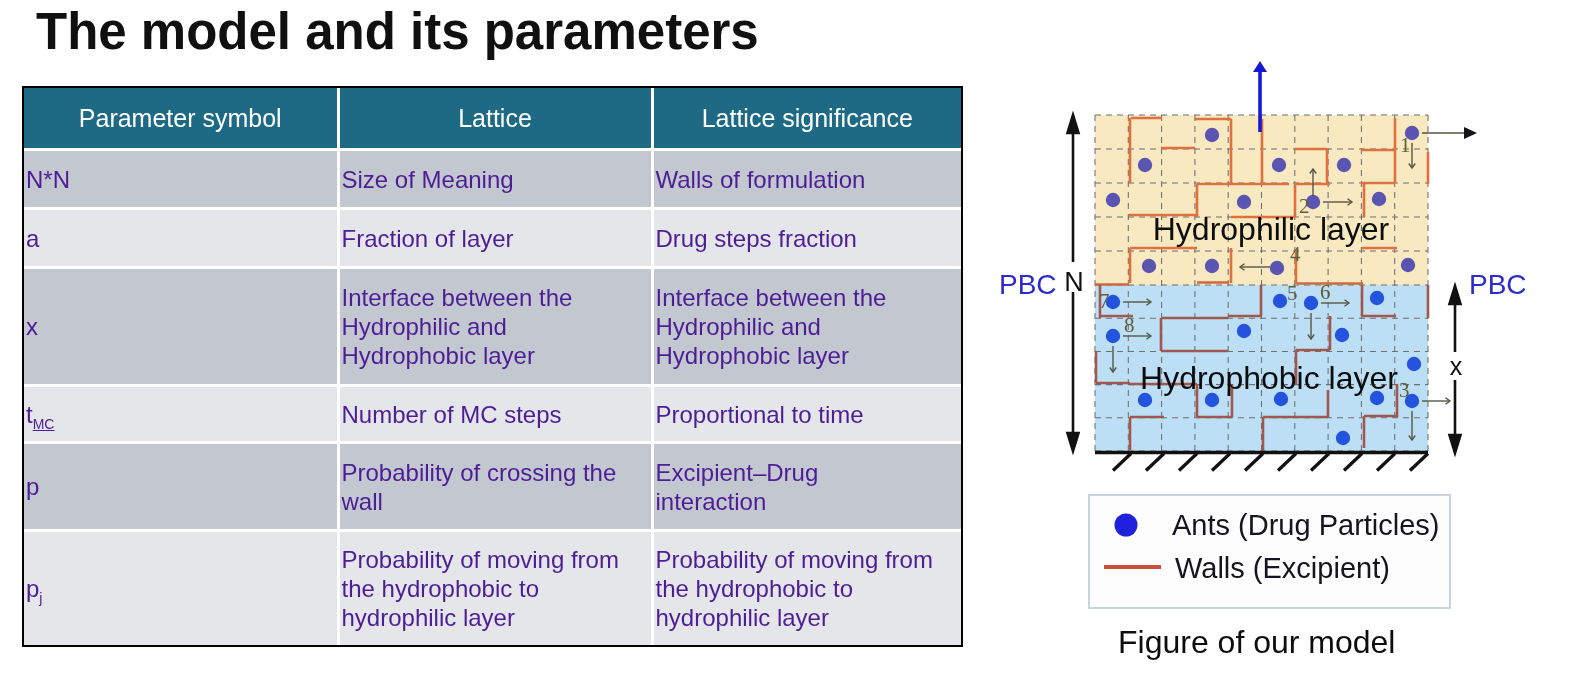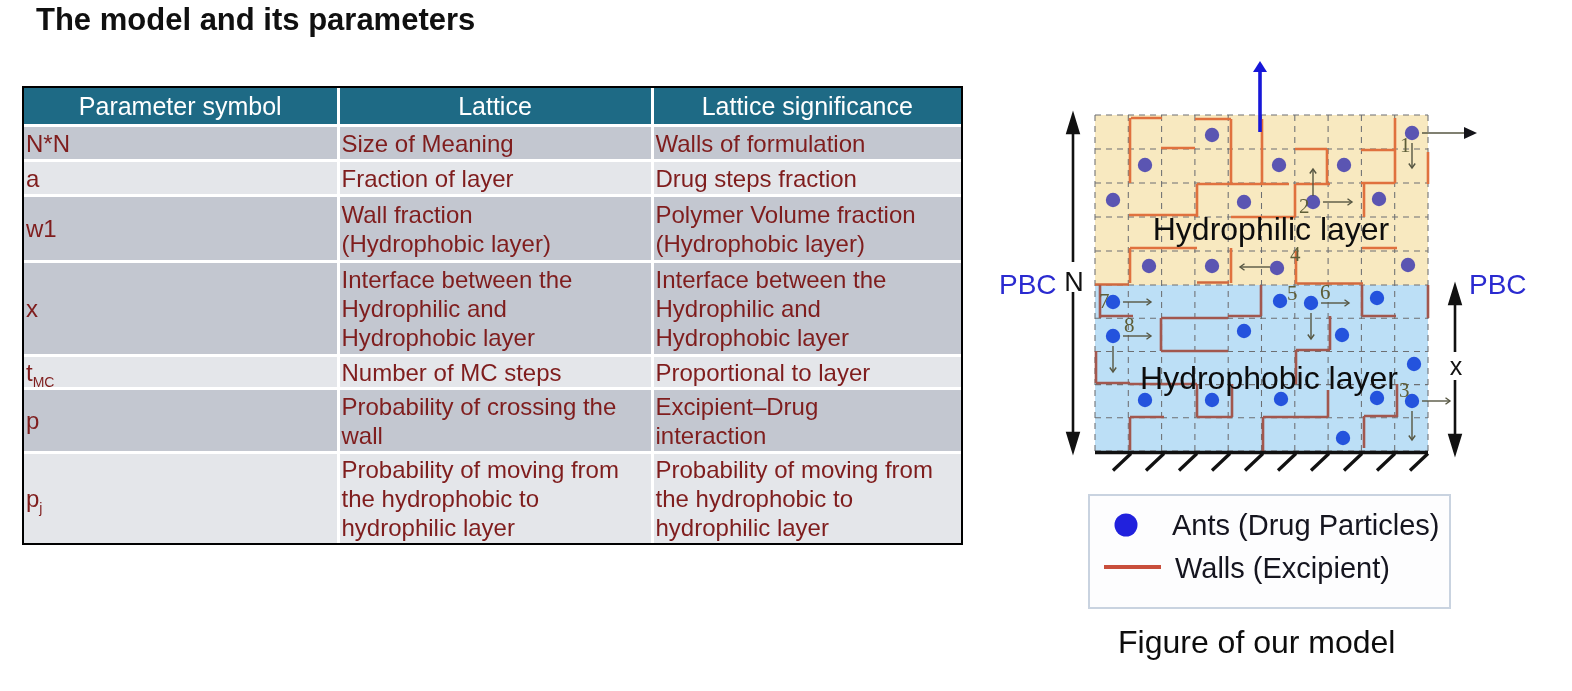--- a/index.html
+++ b/index.html
@@ -1,28 +1,28 @@
 <!DOCTYPE html>
 <html><head>
 <meta charset="utf-8">
 <style>
   html,body{margin:0;padding:0;}
   body{width:1572px;height:691px;background:#ffffff;position:relative;overflow:hidden;
        font-family:"Liberation Sans",sans-serif;}
-  .title{position:absolute;left:36px;top:2px;font-size:31px;font-weight:bold;color:#101010;
+  .title{position:absolute;left:36px;top:2px;font-size:51px;font-weight:bold;color:#101010;
          letter-spacing:0px;}
   .tblwrap{position:absolute;left:22px;top:86px;border:2.5px solid #000;}
   table.params{border-collapse:collapse;table-layout:fixed;}
   table.params td,table.params th{vertical-align:middle;
-         font-weight:normal;padding:0 2px;overflow:hidden;
+         font-weight:normal;padding:12px 2px;overflow:hidden;
          border-right:3px solid #fff;border-bottom:3px solid #fff;}
   table.params td:last-child,table.params th:last-child{border-right:none;}
   table.params tr:last-child td{border-bottom:none;}
   table.params th{background:#1e6a85;color:#fff;font-size:25px;height:36px;}
-  table.params td{font-size:24px;color:#7f1d1d;line-height:29px;}
+  table.params td{font-size:24px;color:#4c1d95;line-height:29px;}
   tr.dark td{background:#c3c7d0;}
   tr.light td{background:#e4e6ea;}
   .r1 td{height:32px;} .r2 td{height:32px;} .r3 td{height:63px;} .r4 td{height:62px;}
   .r5 td{height:91px;} .r6 td{height:30px;} .r7 td{height:61px;} .r8 td{height:89px;}
   sub{font-size:14px;line-height:0;vertical-align:-6px;text-decoration:underline;}
 </style>
 </head>
 <body>
 <div class="title">The model and its parameters</div>
 <div class="tblwrap">
@@ -41,34 +41,29 @@
  <tr class="dark r1">
           <td>N*N</td>
           <td>Size of Meaning</td>
           <td>Walls of formulation</td>
         </tr>
  <tr class="light r2">
           <td>a</td>
           <td>Fraction of layer</td>
           <td>Drug steps fraction</td>
         </tr>
- <tr class="dark r3">
-          <td>w1</td>
-          <td>Wall fraction<br>(Hydrophobic layer)</td>
-          <td>Polymer Volume fraction<br>(Hydrophobic layer)</td>
-        </tr>
  <tr class="dark r5">
           <td>x</td>
           <td>Interface between the<br>Hydrophilic and<br>Hydrophobic layer</td>
           <td>Interface between the<br>Hydrophilic and<br>Hydrophobic layer</td>
         </tr>
  <tr class="light r6">
           <td>t<sub>MC</sub></td>
           <td>Number of MC steps</td>
-          <td>Proportional to layer</td>
+          <td>Proportional to time</td>
         </tr>
  <tr class="dark r7">
           <td>p</td>
           <td>Probability of crossing the<br>wall</td>
           <td>Excipient–Drug<br>interaction</td>
         </tr>
  <tr class="light r8">
           <td>p<sub>j</sub></td>
           <td>Probability of moving from<br>the hydrophobic to<br>hydrophilic layer</td>
           <td>Probability of moving from<br>the hydrophobic to<br>hydrophilic layer</td>

